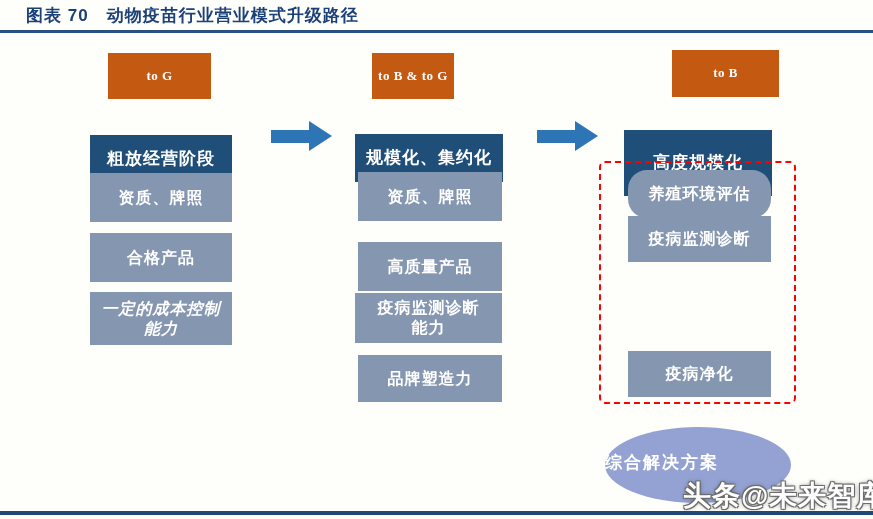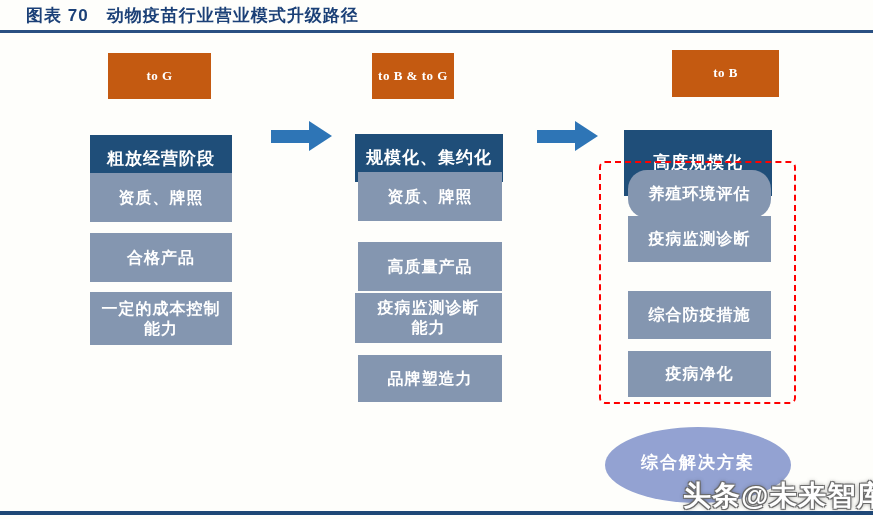--- a/index.html
+++ b/index.html
@@ -73,21 +73,21 @@
     position:absolute;left:599px;top:161px;width:197px;height:243px;
     border:2px dashed var(--dashed_red);
     border-radius:6px;
   }
 
   
   .ellipse{
     position:absolute;left:605px;top:427px;width:186px;height:76px;
     background:var(--ellipse_blue);
     border-radius:50%;
-    display:flex;align-items:center;justify-content:center;
+    display:flex;align-items:center;
     color:#fff;font-weight:bold;font-size:17px;letter-spacing:2px;
     padding-bottom:6px;
   }
 
   
   .watermark{
     position:absolute;left:683px;top:477px;
     font-family:"Liberation Sans","DejaVu Sans",sans-serif;
     font-weight:bold;font-size:28px;letter-spacing:1px;
     color:#fff;
@@ -112,21 +112,21 @@
   <div class="fig-header">
     <span>图表 70</span>
     <span>动物疫苗行业营业模式升级路径</span>
   </div>
   <div class="title-rule"></div>
 
   <div class="box tag" style="left:108px;top:53px;width:103px;height:46px;">to G</div>
   <div class="box stage" style="left:90px;top:112px;width:142px;height:47px;">粗放经营阶段</div>
   <div class="box item" style="left:90px;top:173px;width:142px;height:49px;">资质、牌照</div>
   <div class="box item" style="left:90px;top:233px;width:142px;height:49px;">合格产品</div>
-  <div class="box item" style="left:90px;top:292px;width:142px;height:53px;">一定的成本控制
+  <div class="box item" style="left:90px;top:292px;width:142px;height:53px;font-style:italic;">一定的成本控制
 能力</div>
 
   <div class="arrow" style="left:271px;top:121px;">
     <div class="shaft"></div>
     <div class="head"></div>
   </div>
 
   <div class="box tag" style="left:372px;top:53px;width:82px;height:46px;">to B &amp; to G</div>
   <div class="box stage" style="left:355px;top:111px;width:148px;height:48px;">规模化、集约化</div>
   <div class="box item" style="left:358px;top:172px;width:144px;height:49px;">资质、牌照</div>
@@ -140,21 +140,20 @@
     <div class="head"></div>
   </div>
 
   <div class="box tag" style="left:672px;top:50px;width:107px;height:47px;">to B</div>
   <div class="box stage" style="left:624px;top:107px;width:148px;height:66px;">高度规模化</div>
 
   <div class="dashed-frame"></div>
 
   <div class="box item" style="left:628px;top:170px;width:143px;height:48px;border-radius:19px;">养殖环境评估</div>
   <div class="box item" style="left:628px;top:216px;width:143px;height:46px;">疫病监测诊断</div>
-  <div class="box item" style="left:628px;top:291px;width:143px;height:48px;">综合防疫措施</div>
   <div class="box item" style="left:628px;top:351px;width:143px;height:46px;">疫病净化</div>
 
   <div class="ellipse">
     <span>综合解决方案</span>
   </div>
 
   <div class="watermark">头条@未来智库</div>
 
   <div class="bottom-bar"></div>
 

